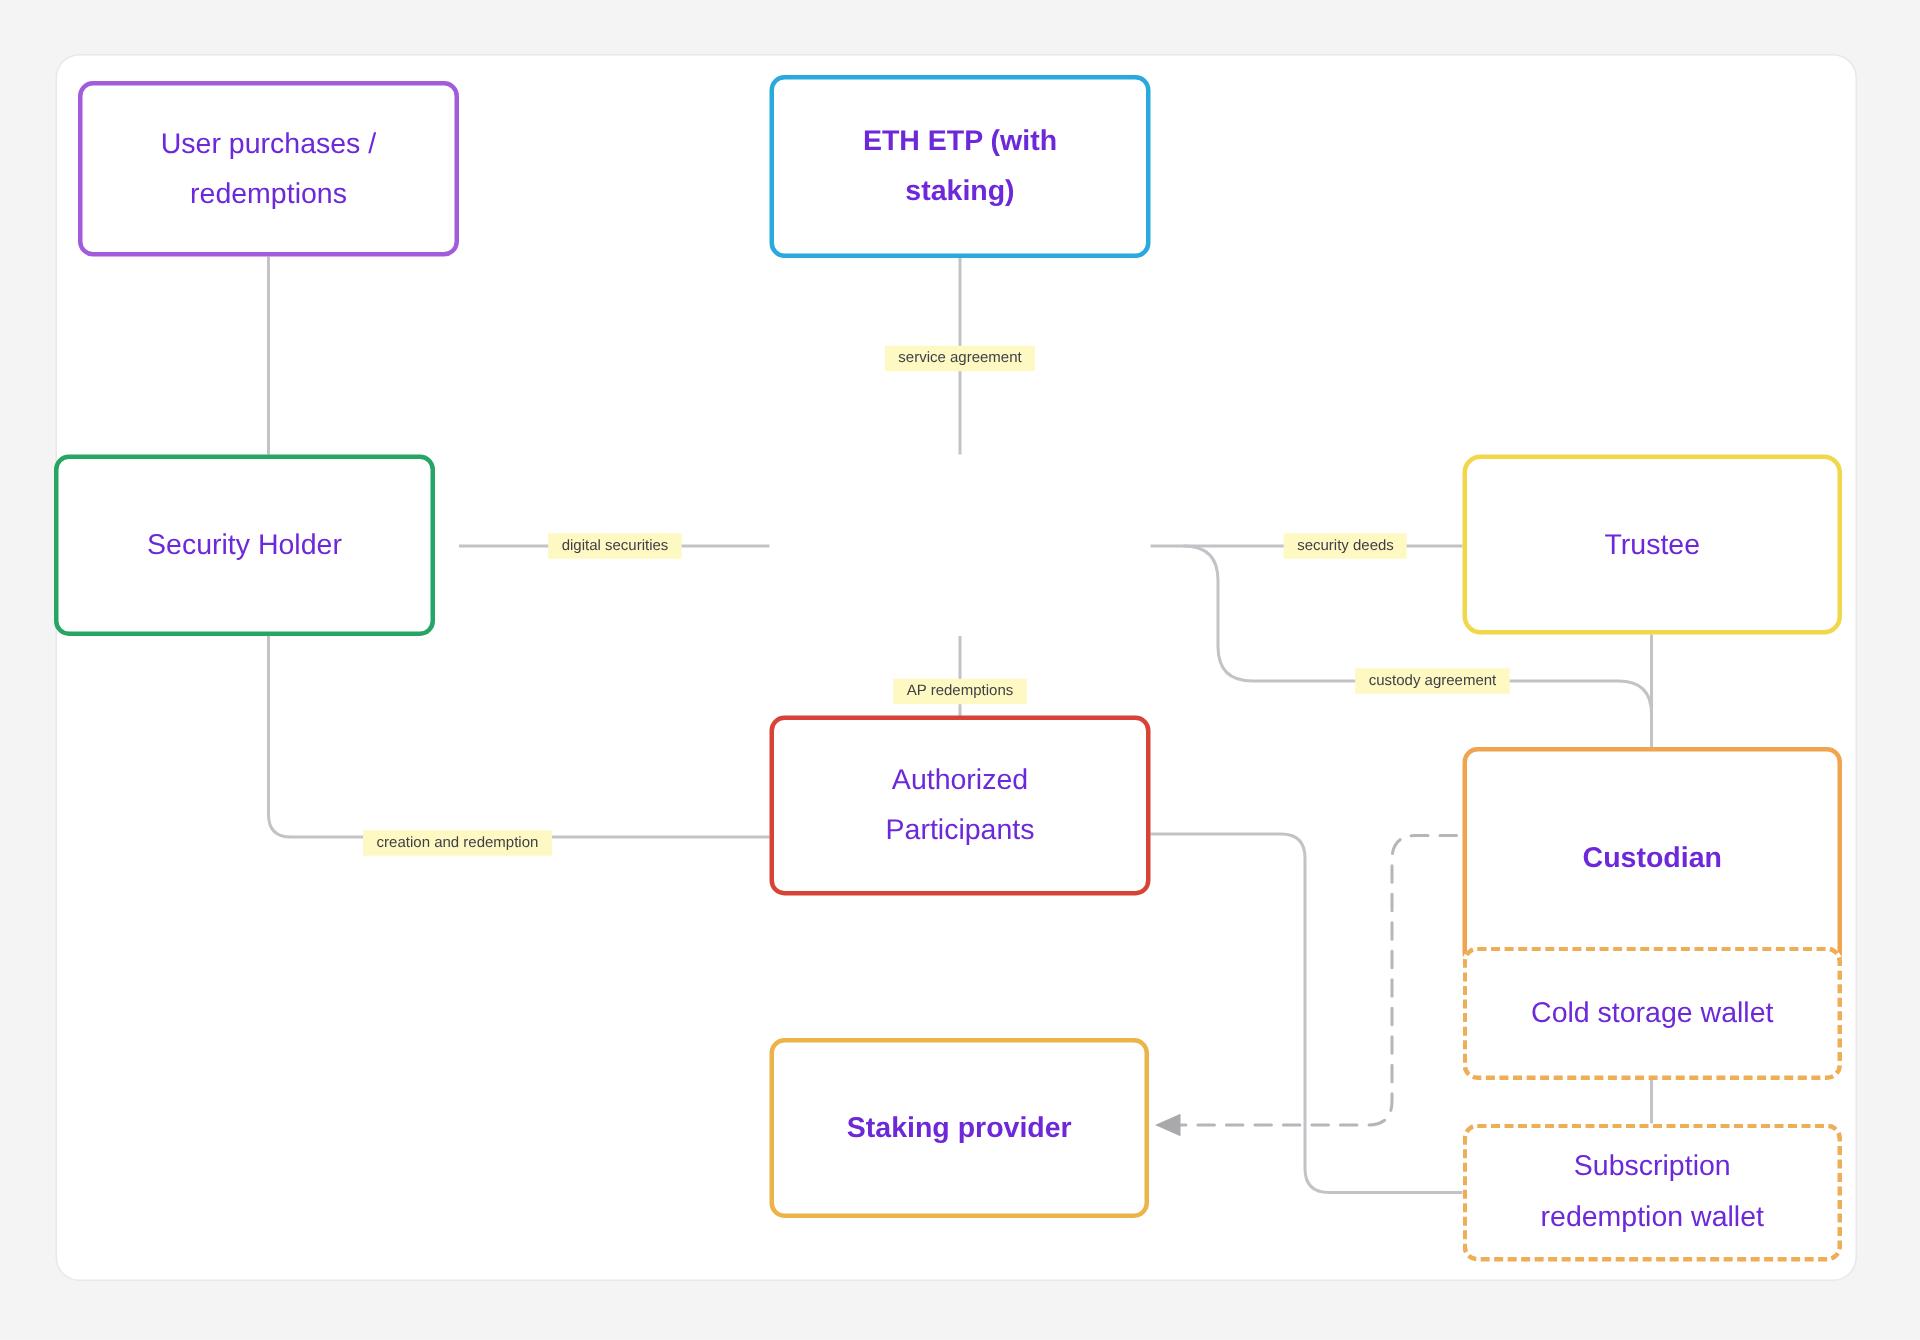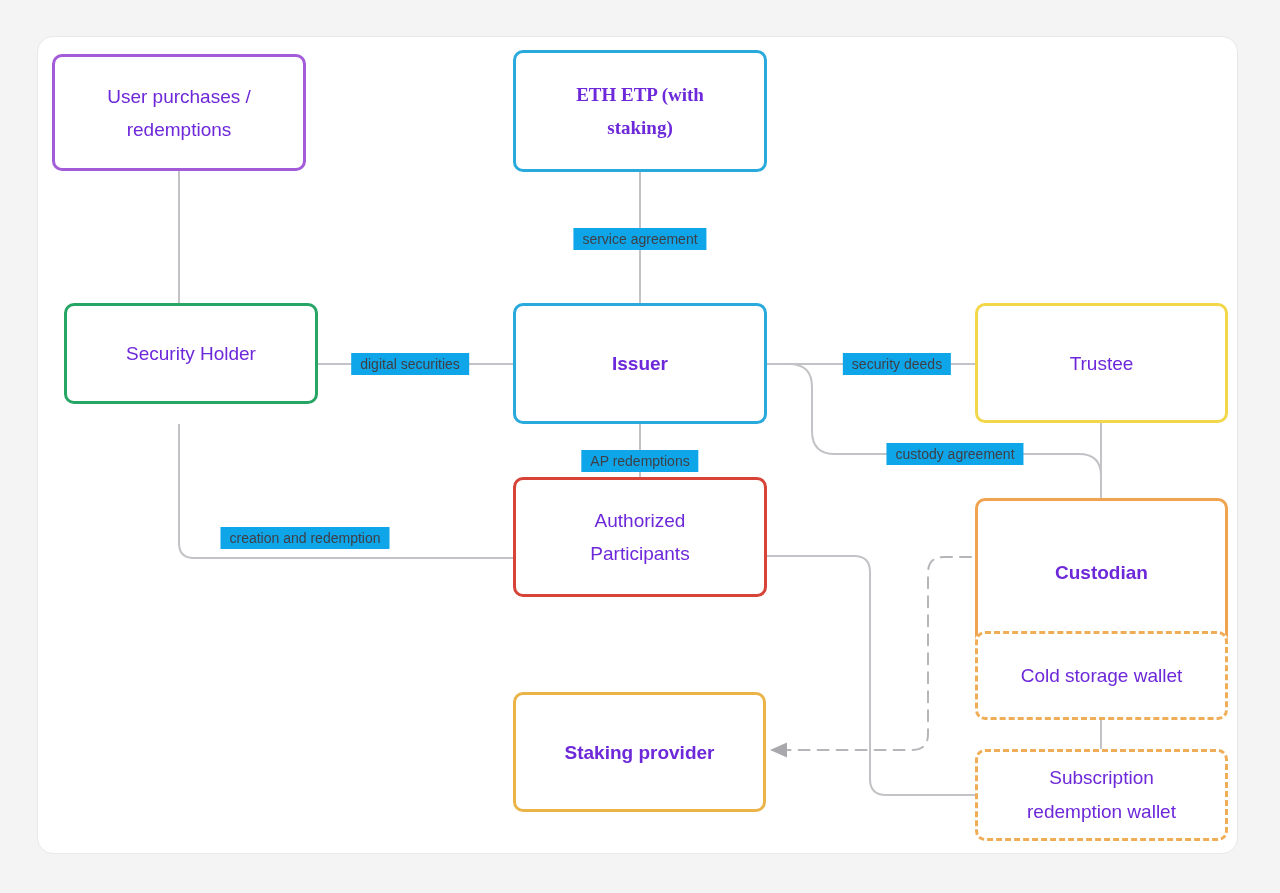--- a/index.html
+++ b/index.html
@@ -45,43 +45,43 @@
     border-radius:10px;
     display:flex;align-items:center;justify-content:center;
     text-align:center;
     font-size:19px;line-height:33px;color:#6d28d9;
     padding:0 30px;
   }
   .node.bold{font-weight:700;}
   .node.dashed{border-style:dashed;}
   
   #n-user{left:52px;top:54px;width:254px;height:117px;}
-  #n-eth{left:513px;top:50px;width:254px;height:122px;font-family:Liberation Serif, serif;}
-  #n-sh{left:64px;top:303px;width:254px;height:101px;}
+  #n-eth{left:513px;top:50px;width:254px;height:122px;}
+  #n-sh{left:36px;top:303px;width:254px;height:121px;}
   #n-issuer{left:513px;top:303px;width:254px;height:121px;}
   #n-trustee{left:975px;top:303px;width:253px;height:120px;}
   #n-ap{left:513px;top:477px;width:254px;height:120px;}
   #n-custodian{left:975px;top:498px;width:253px;height:148px;}
   #n-cold{left:975px;top:631px;width:253px;height:89px;padding:0 12px;}
   #n-sub{left:975px;top:749px;width:253px;height:92px;line-height:34px;}
   #n-staking{left:513px;top:692px;width:253px;height:120px;}
   .edge-label{
     position:absolute;
     transform:translate(-50%,-50%);
-    background:#0ea5e9;
+    background:#fef9c3;
     padding:3px 9px;
-    font-size:14px;color:#3f3f46;
+    font-size:10px;color:#3f3f46;
     white-space:nowrap;
   }
   #l-service{left:640px;top:239px;}
   #l-digital{left:410px;top:364px;}
   #l-deeds{left:897px;top:364px;}
   #l-custody{left:955px;top:454px;}
   #l-ap{left:640px;top:461px;}
-  #l-creation{left:305px;top:538px;}
+  #l-creation{left:305px;top:562px;}
 </style>
 </head>
 <body style="background: rgb(244, 244, 245);">
 
 <div class="stage">
   <div class="card"></div>
 
   <svg class="connectors" viewBox="0 0 1280 893" xmlns="http://www.w3.org/2000/svg">
 
     <path class="solid" d="M 179 171 L 179 303"></path>
@@ -112,24 +112,21 @@
 
   <div class="node" id="n-user" style="border-color: rgb(163, 92, 217);">
     <span>User purchases / redemptions</span>
   </div>
   <div class="node bold" id="n-eth" style="border-color: rgb(41, 169, 220);">
     <span>ETH ETP (with staking)</span>
   </div>
   <div class="node" id="n-sh" style="border-color: rgb(38, 165, 101);">
     <span>Security Holder</span>
   </div>
-  <div class="node bold" id="n-issuer" style="border-color: rgb(41, 169, 220);">
-    <span>Issuer</span>
-  </div>
-  <div class="node" id="n-trustee" style="border-color: rgb(242, 215, 75);">
+  <div class="node" id="n-trustee" style="border-color: rgb(242, 215, 75); border-radius: 12px;">
     <span>Trustee</span>
   </div>
   <div class="node" id="n-ap" style="border-color: rgb(216, 67, 56);">
     <span>Authorized Participants</span>
   </div>
   <div class="node bold" id="n-custodian" style="border-color: rgb(240, 164, 79);">
     <span>Custodian</span>
   </div>
   <div class="node dashed" id="n-cold" style="border-color: rgb(240, 173, 88);">
     <span>Cold storage wallet</span>

